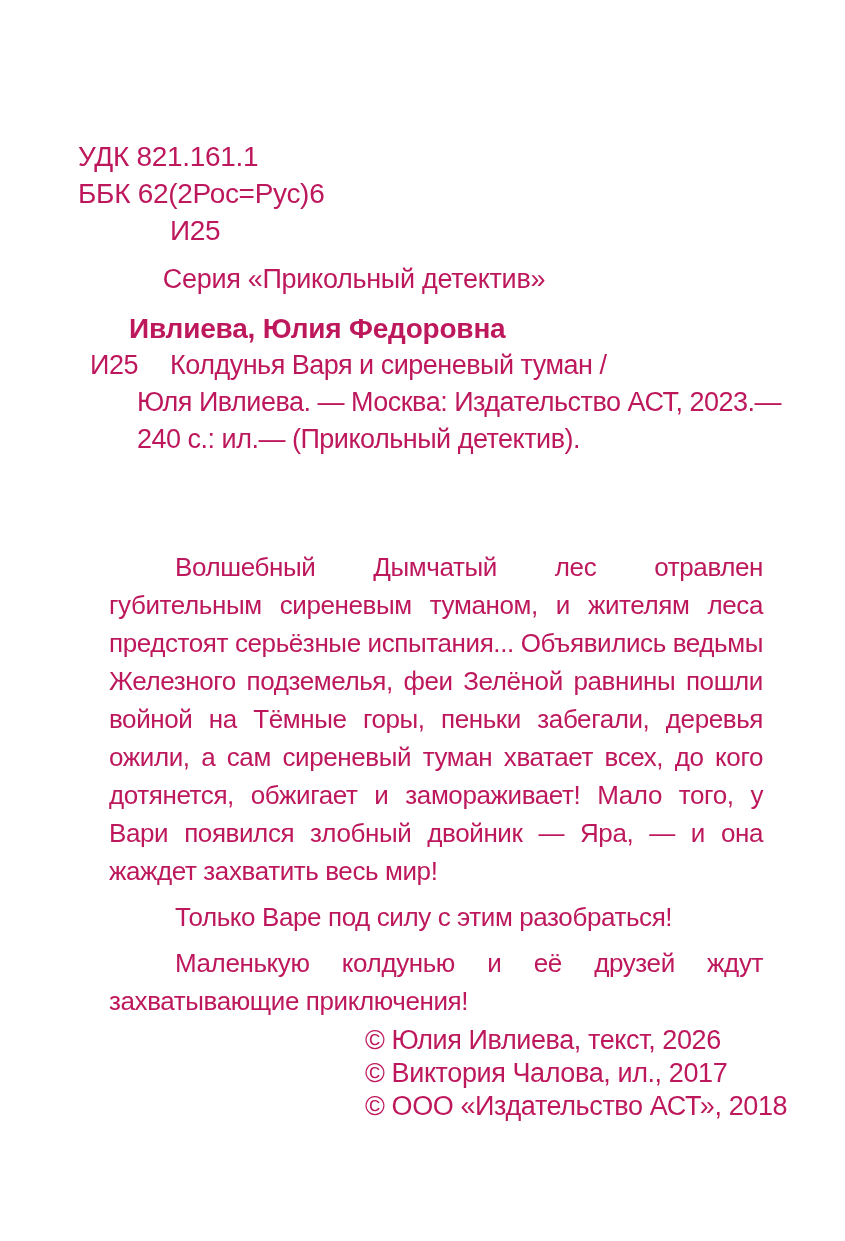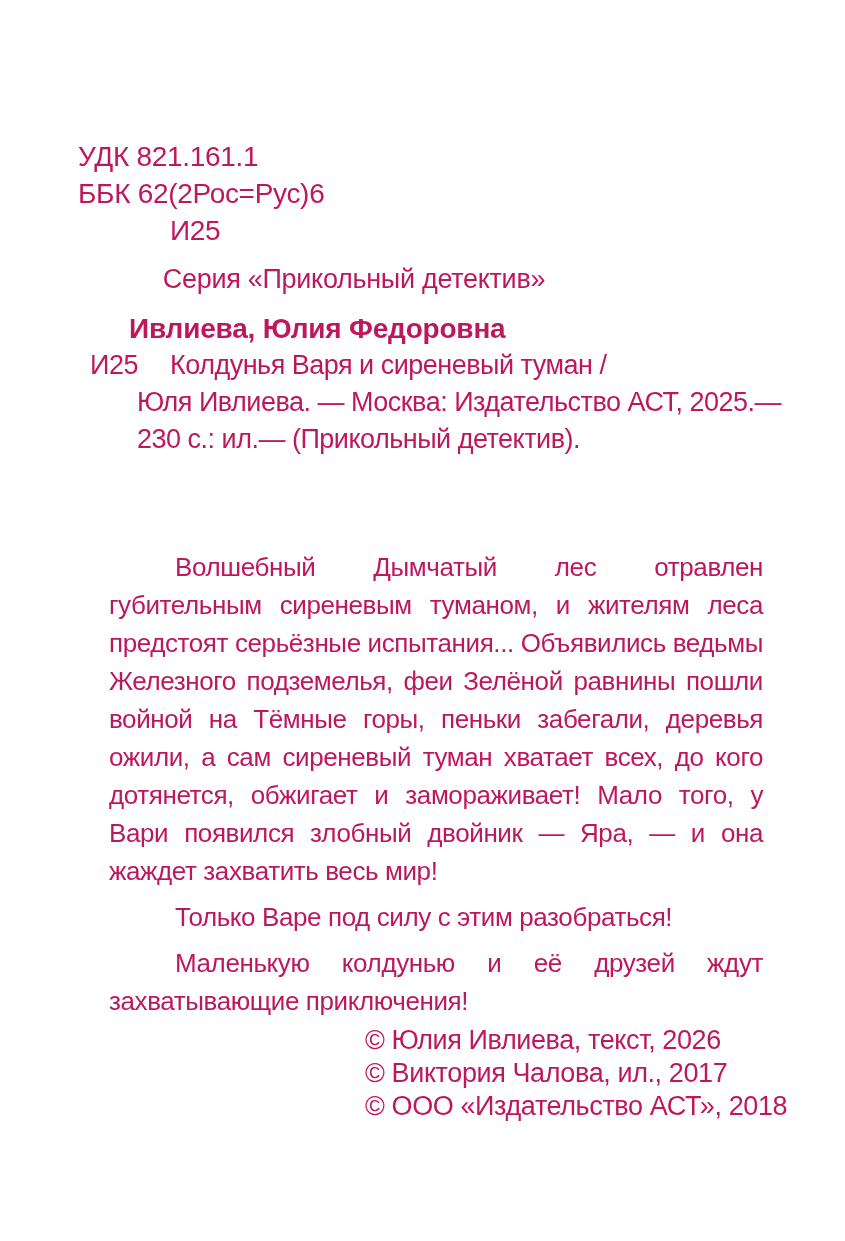--- a/index.html
+++ b/index.html
@@ -109,22 +109,22 @@
   </div>
 
   <div class="series-line">Серия «Прикольный детектив»</div>
 
   <div class="author-line">Ивлиева, Юлия Федоровна</div>
 
   <div class="catalog-block">
     <div>
       <span class="cat-code">И25</span><span>Колдунья Варя и сиреневый туман /</span>
     </div>
-    <div class="cat-cont">Юля Ивлиева. — Москва: Издательство АСТ, 2025.—</div>
-    <div class="cat-cont">230 с.: ил.— (Прикольный детектив).</div>
+    <div class="cat-cont">Юля Ивлиева. — Москва: Издательство АСТ, 2023.—</div>
+    <div class="cat-cont">240 с.: ил.— (Прикольный детектив).</div>
   </div>
 
 
   <div class="annotation">
     <p>Волшебный Дымчатый лес отравлен губительным сиреневым туманом, и жителям леса предстоят серьёзные испытания... Объявились ведьмы Железного подземелья, феи Зелёной равнины пошли войной на Тёмные горы, пеньки забегали, деревья ожили, а сам сиреневый туман хватает всех, до кого дотянется, обжигает и замораживает! Мало того, у Вари появился злобный двойник — Яра, — и она жаждет захватить весь мир!</p>
     <p>Только Варе под силу с этим разобраться!</p>
     <p>Маленькую колдунью и её друзей ждут захватывающие приключения!</p>
   </div>
 
   <div class="copyright-block">

